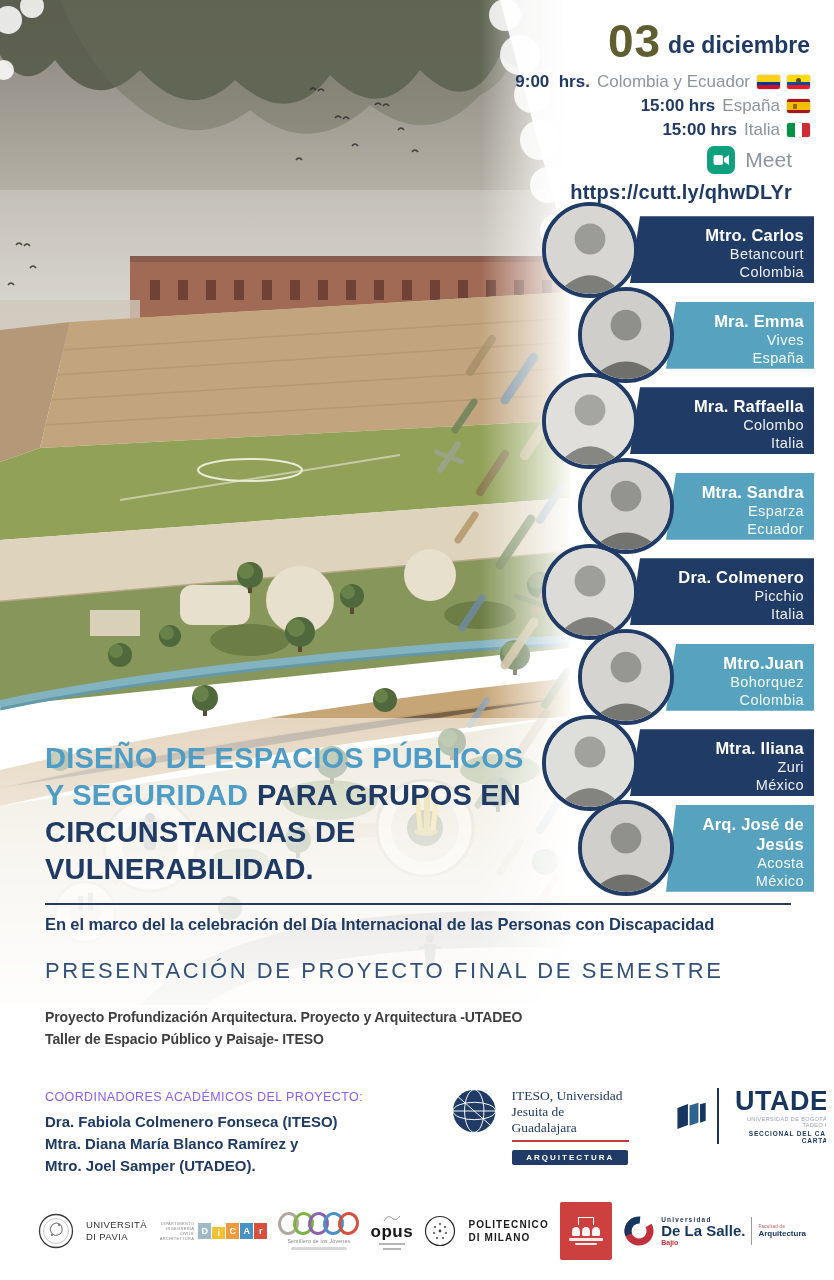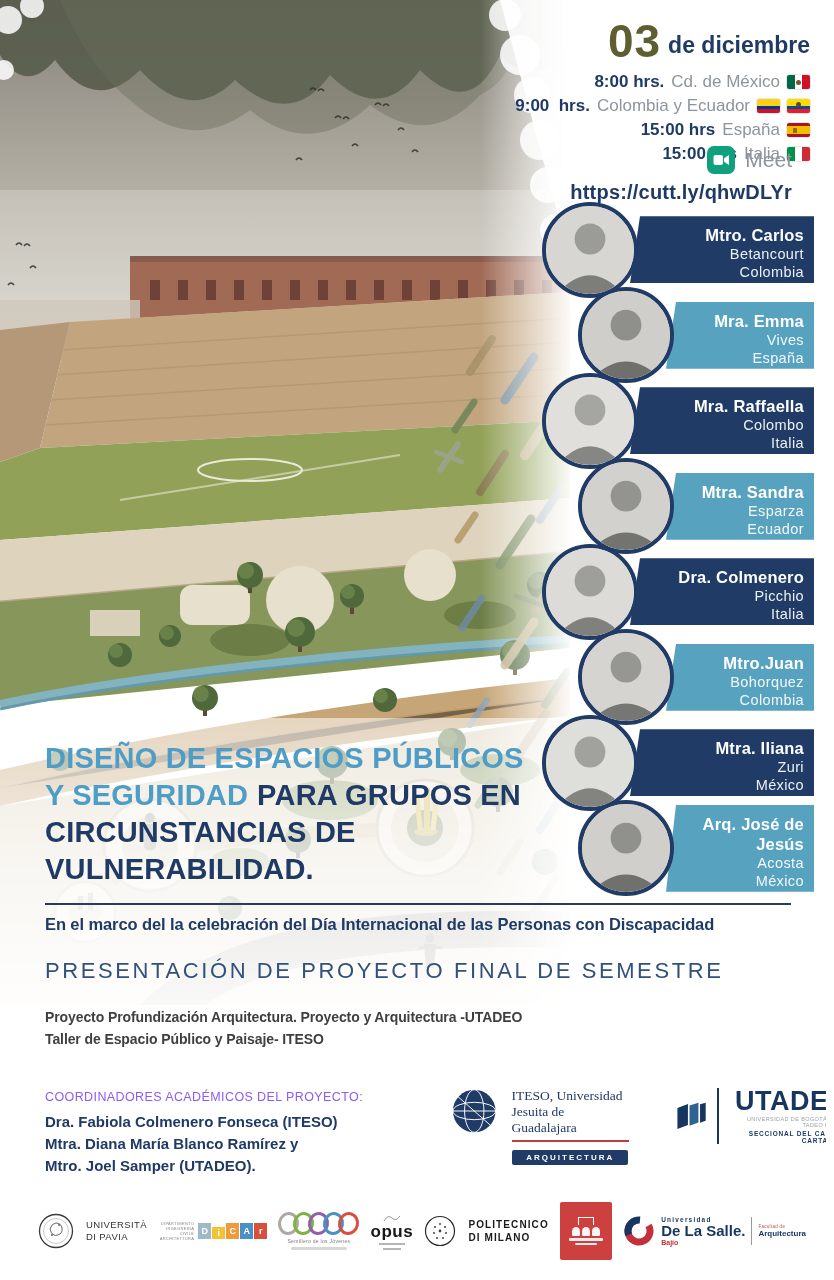--- a/index.html
+++ b/index.html
@@ -349,25 +349,20 @@
     </g>
     <rect x="480" y="0" width="90" height="1005" fill="url(#fadeR)"></rect>
     <rect x="0" y="718" width="570" height="287" fill="url(#fadeTitle)"></rect>
   </svg>
 
   <div class="date-block">
     <div class="date-line">
       <span class="day">03</span><span class="month">de diciembre</span>
     </div>
     <div class="sched-row">
-      <span class="sched-time">8:00 hrs.</span>
-      <span class="sched-place">Cd. de México</span>
-      <span class="flag flag-mx"></span>
-    </div>
-    <div class="sched-row">
       <span class="sched-time">9:00  hrs.</span>
       <span class="sched-place">Colombia y Ecuador</span>
       <span class="flag flag-co"></span>
       <span class="flag flag-ec"></span>
     </div>
     <div class="sched-row">
       <span class="sched-time">15:00 hrs</span>
       <span class="sched-place">España</span>
       <span class="flag flag-es"></span>
     </div>

